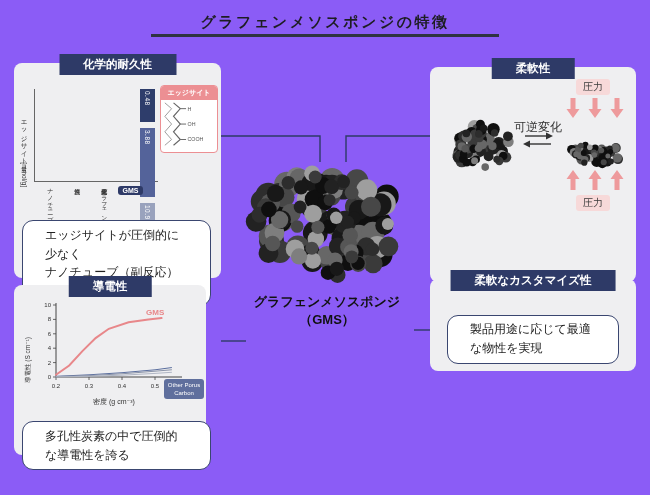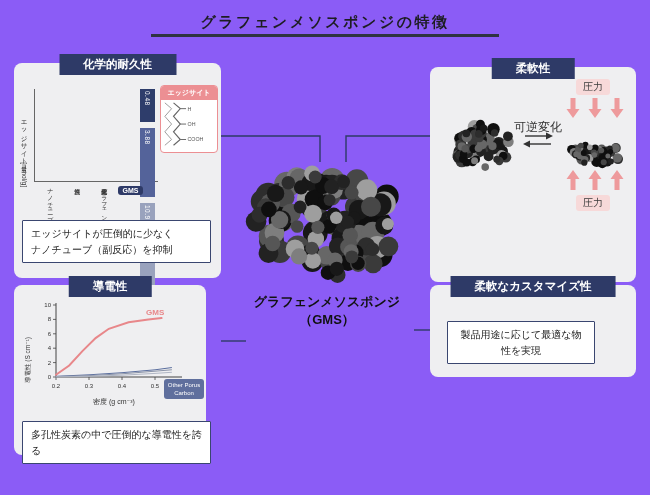--- a/index.html
+++ b/index.html
@@ -9,32 +9,32 @@
 
   .title{position:absolute;top:13px;left:0;right:0;text-align:center;font-size:15px;
          font-weight:bold;letter-spacing:2.5px;color:#1d1d22;}
   .title-underline{position:absolute;top:34px;left:50%;transform:translateX(-50%);
          width:348px;height:3px;background:#2f3340;}
 
   .panel{position:absolute;background:#efeff1;border-radius:8px;}
   #panel-durability{left:14px;top:63px;width:207px;height:215px;}
   #panel-flex{left:430px;top:67px;width:206px;height:215px;}
   #panel-cond{left:14px;top:285px;width:192px;height:170px;}
-  #panel-custom{left:430px;top:285px;width:206px;height:92px;}
+  #panel-custom{left:430px;top:279px;width:206px;height:92px;}
 
   .panel-header{position:absolute;top:-9px;left:50%;transform:translateX(-50%);
          background:#2e3a67;color:#fff;font-size:11.5px;font-weight:bold;
          padding:3px 24px;border-radius:0;white-space:nowrap;}
 
-  .desc{position:absolute;background:#fff;border:1px solid #3a4670;border-radius:1px;
-        font-size:10px;color:#222;padding:5px 8px;line-height:1.55;}
+  .desc{position:absolute;background:#fff;border:1px solid #3a4670;border-radius:11px;
+        font-size:12px;color:#222;padding:5px 22px;line-height:1.55;}
   #panel-durability .desc{left:8px;top:157px;width:189px;box-sizing:border-box;}
   #panel-flex .desc{left:8px;top:152px;width:188px;box-sizing:border-box;}
   #panel-cond .desc{left:8px;top:136px;width:189px;box-sizing:border-box;}
-  #panel-custom .desc{left:17px;top:36px;width:148px;text-align:center;box-sizing:border-box;}
+  #panel-custom .desc{left:17px;top:36px;width:172px;text-align:left;box-sizing:border-box;font-family:Liberation Mono, monospace;}
 
   
   .rot-ylabel{position:absolute;left:5px;top:28px;height:122px;writing-mode:vertical-rl;
         font-size:6.5px;color:#333;text-align:center;}
   .bar-chart{position:absolute;left:20px;top:26px;width:124px;}
   .bars{height:92px;display:flex;align-items:flex-end;gap:6px;border-left:1px solid #666;
         border-bottom:1px solid #666;padding-left:5px;flex-direction:column;}
   .col{width:21px;display:flex;flex-direction:column;align-items:center;justify-content:flex-end;}
   .bar{width:15px;display:flex;justify-content:center;}
   .bar-val{writing-mode:vertical-rl;color:#fff;font-size:6.5px;margin-top:2px;letter-spacing:.5px;}

